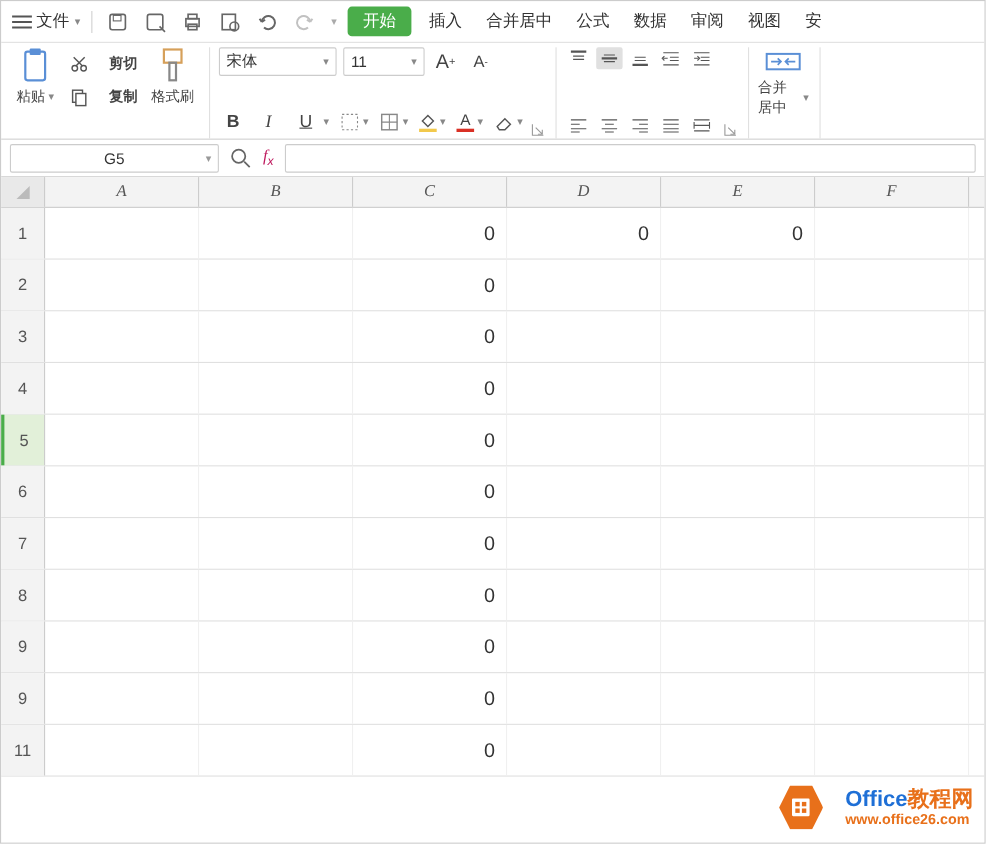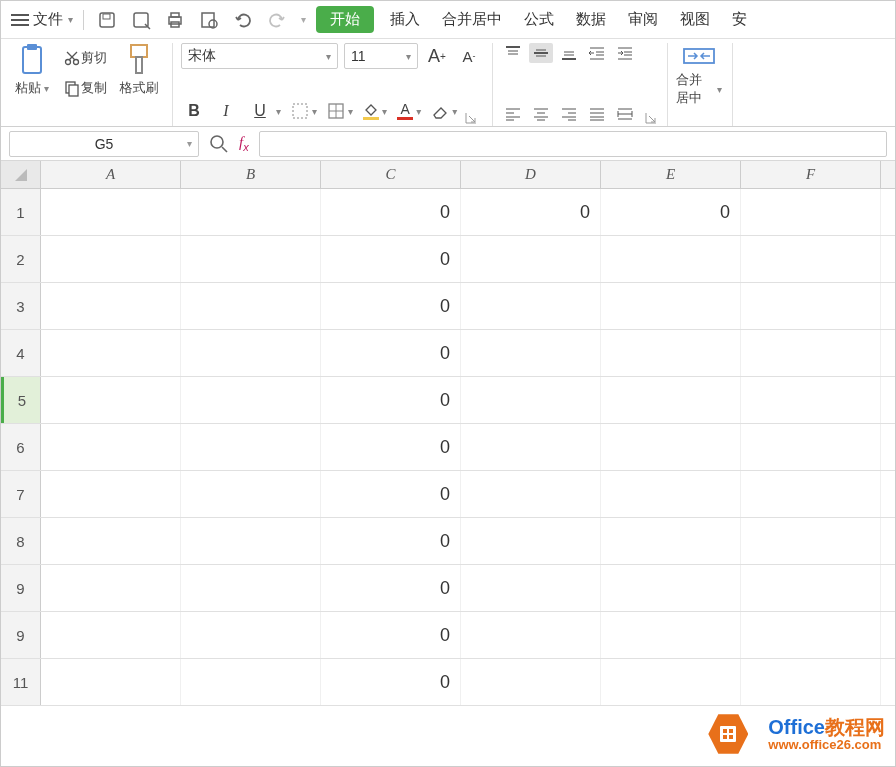--- a/index.html
+++ b/index.html
@@ -14,22 +14,22 @@
 .qat { display:flex; align-items:center; gap:12px; padding:0 4px;}
 .qat-btn { width:22px; height:22px; display:flex; align-items:center; justify-content:center; cursor:pointer; color:#555;}
 .tab-start { background:#4aad4a; color:#fff; padding:4px 14px; border-radius:4px; font-size:15px; cursor:pointer; margin:0 4px;}
 .ribbon { display:flex; align-items:stretch; height:88px; border-bottom:1px solid #d0d0d0; padding:4px 8px 0 8px; gap:8px;}
 .ribbon-group { display:flex; flex-direction:column; justify-content:space-between; padding-bottom:2px;}
 .ribbon-group.spl { border-right:1px solid #e0e0e0; padding-right:10px;}
 .rg-row { display:flex; align-items:center; gap:6px;}
 .bigbtn { display:flex; flex-direction:column; align-items:center; justify-content:center; width:46px; cursor:pointer; font-size:13px; color:#444; gap:2px;}
 .bigbtn svg { display:block;}
 .bigbtn .lbl { display:flex; align-items:center; gap:2px;}
-.smallbtn { display:flex; align-items:center; gap:1px; font-size:13px; color:#444; cursor:pointer; padding:2px 3px;}
-.font-box { display:flex; align-items:center; border:1px solid #ccc; border-radius:2px; height:26px; width:157px; padding:0 6px; font-size:14px; color:#333; justify-content:space-between; cursor:pointer;}
+.smallbtn { display:flex; align-items:center; gap:19px; font-size:13px; color:#444; cursor:pointer; padding:2px 3px;font-weight:bold;}
+.font-box { display:flex; align-items:center; border:1px solid #ccc; border-radius:2px; height:26px; width:107px; padding:0 6px; font-size:14px; color:#333; justify-content:space-between; cursor:pointer;}
 .size-box { display:flex; align-items:center; border:1px solid #ccc; border-radius:2px; height:26px; width:74px; padding:0 6px; font-size:14px; color:#333; justify-content:space-between; cursor:pointer;}
 .fbtn { width:26px; height:26px; display:flex; align-items:center; justify-content:center; cursor:pointer; color:#444; font-size:16px;}
 .fbtn.bold { font-weight:bold;}
 .fbtn.italic { font-style:italic; font-family:Georgia,serif;}
 .fbtn.under { text-decoration:underline;}
 .dropbtn { display:flex; align-items:center; gap:2px; cursor:pointer; padding:0 2px;}
 .colorbar { height:3px; width:16px; display:block; margin-top:1px;}
 .alignset { display:flex; gap:4px;}
 .alignbtn { width:24px; height:20px; display:flex; align-items:center; justify-content:center; cursor:pointer;}
 .alignbtn.active { background:#e0e0e0; border-radius:2px;}

